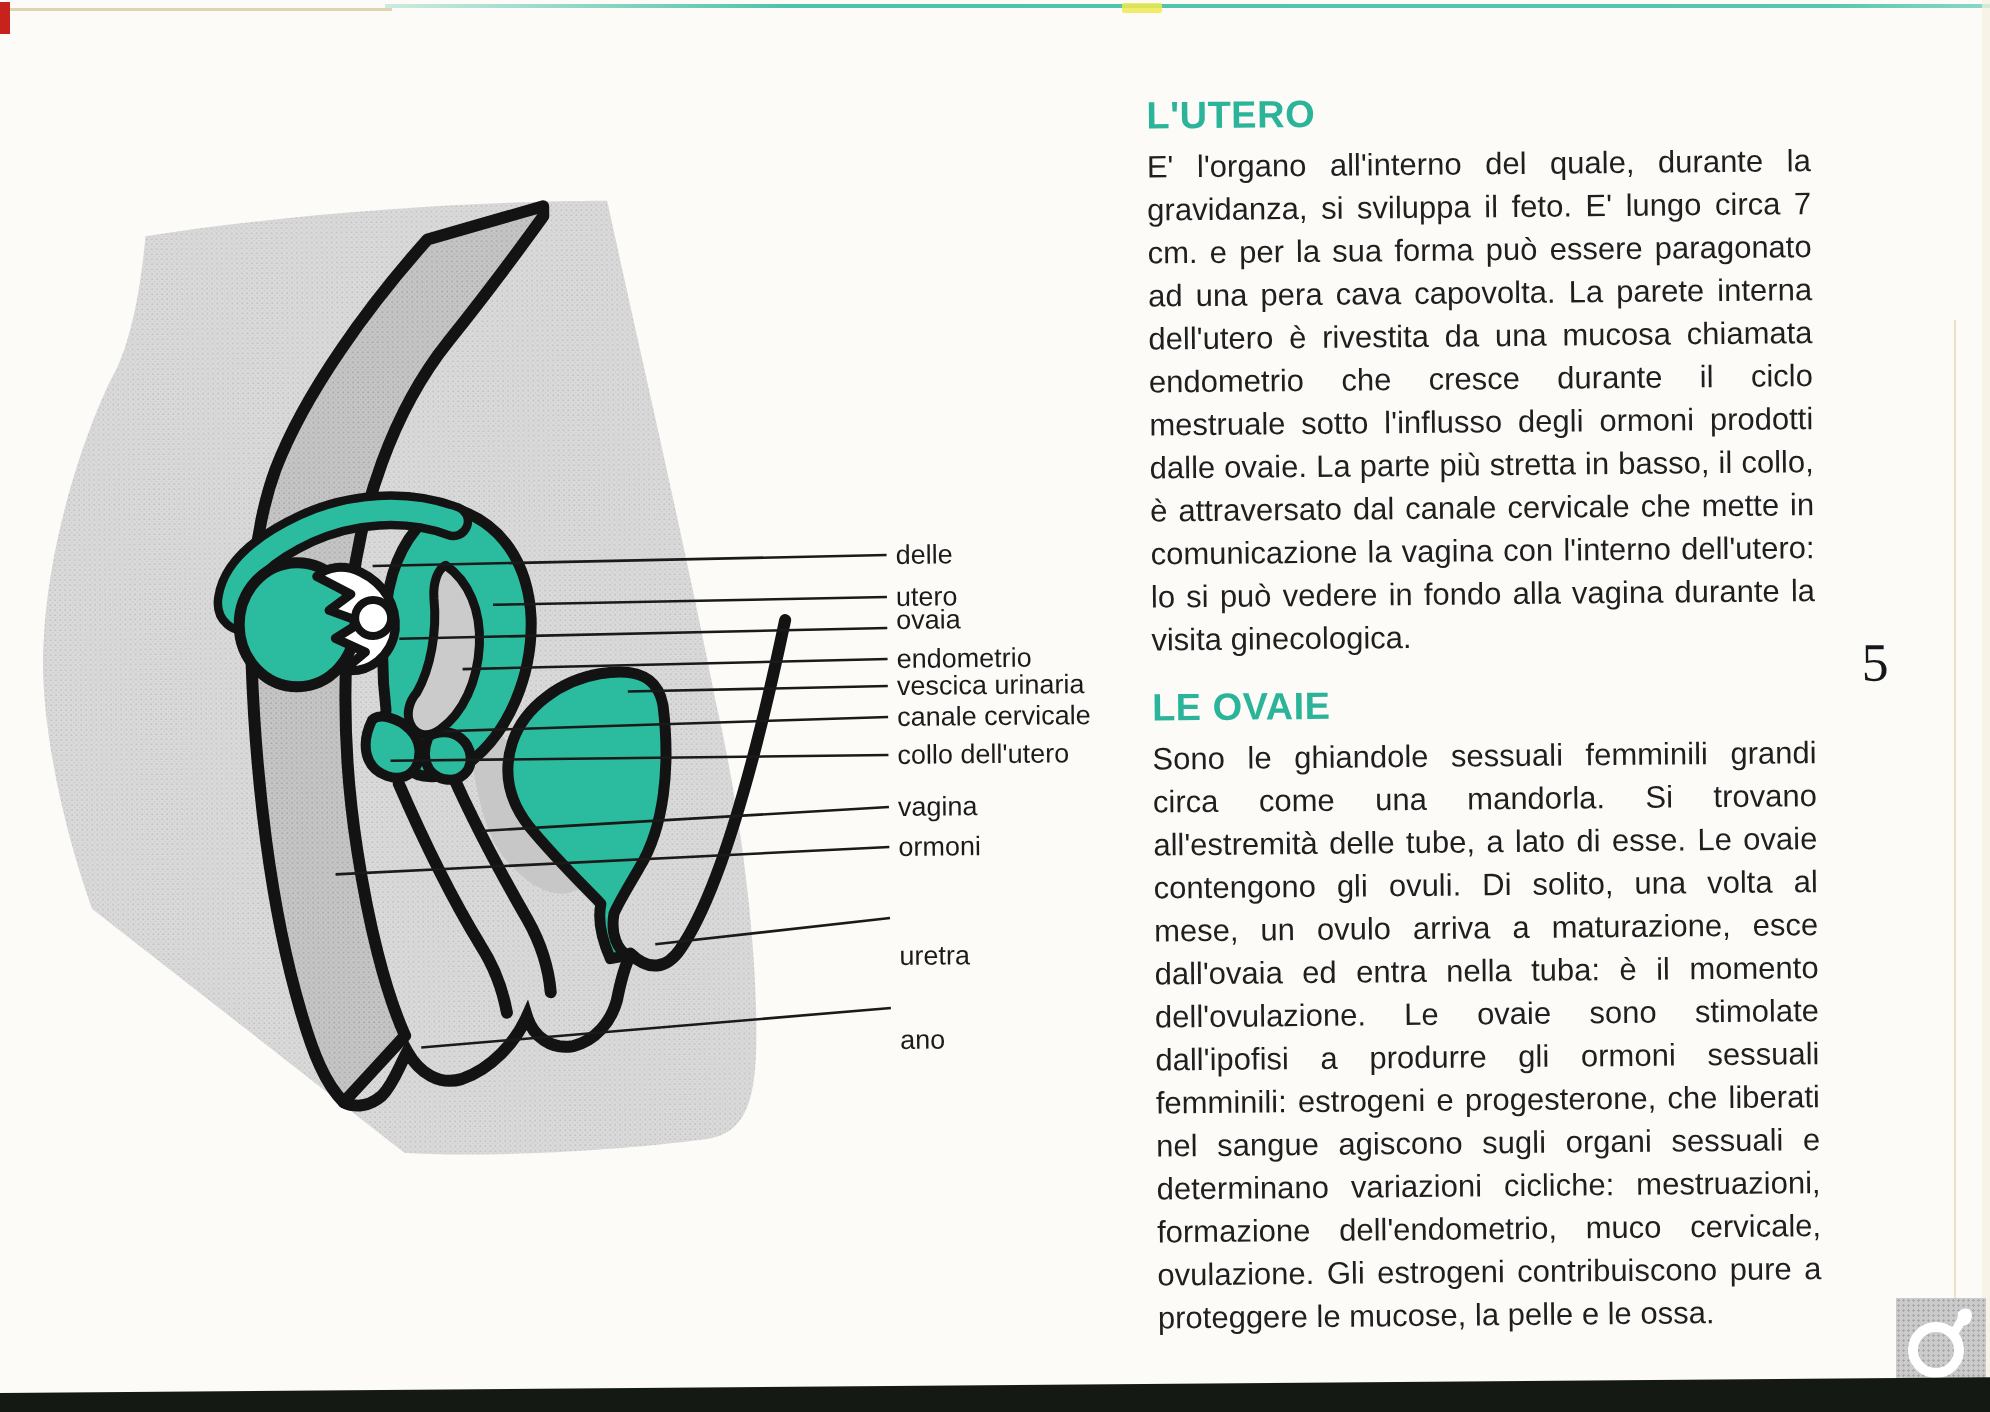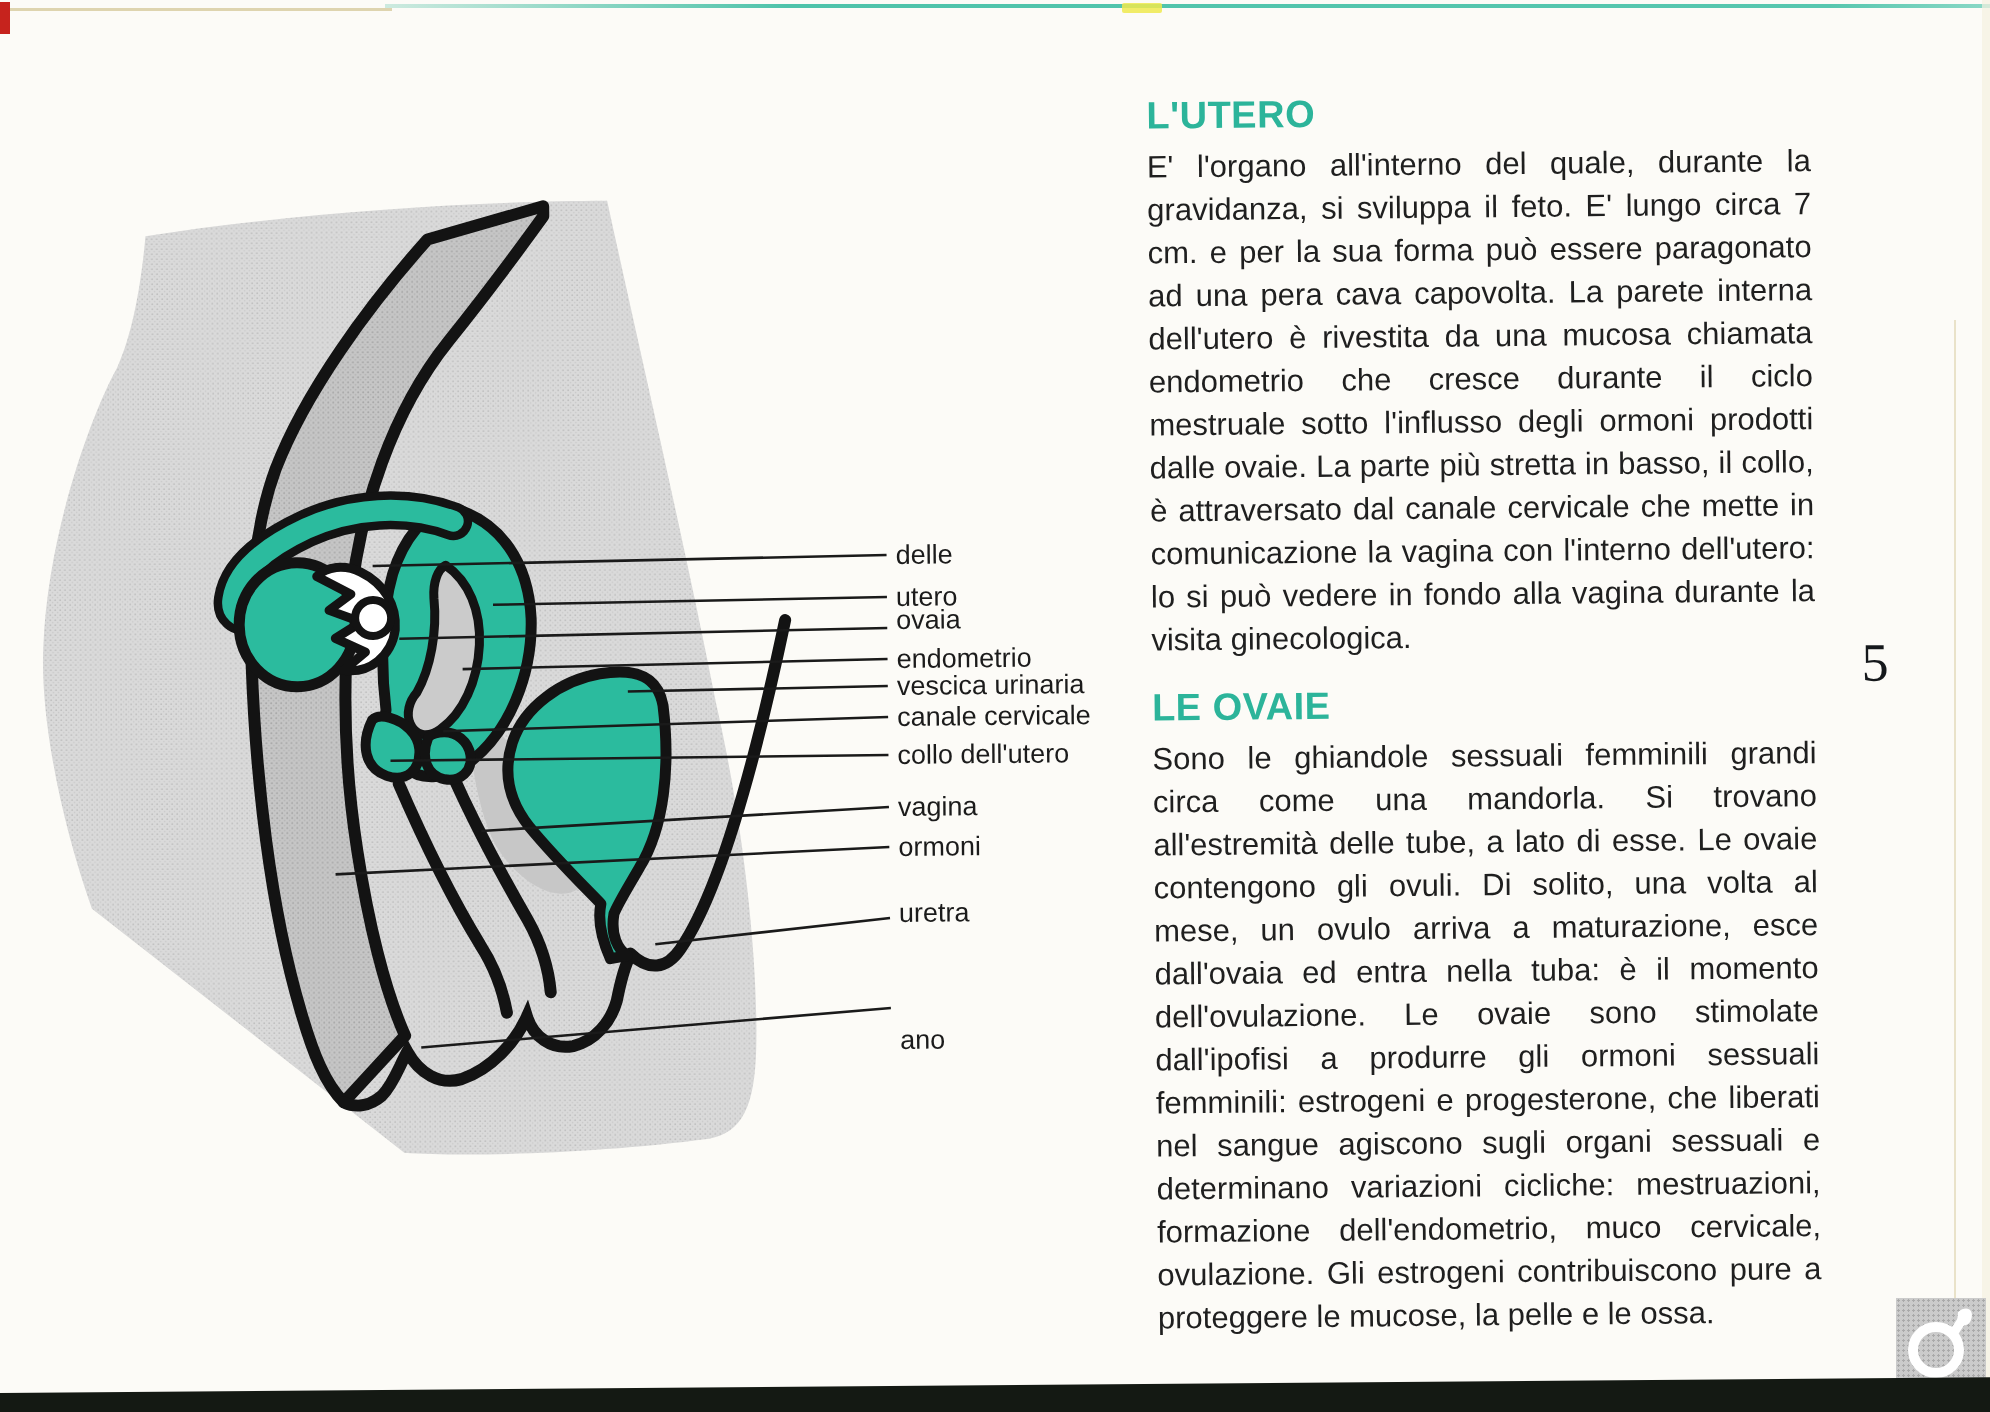--- a/index.html
+++ b/index.html
@@ -139,21 +139,21 @@
 
     <div class="dlabel" style="top:539px">delle</div>
     <div class="dlabel" style="top:581px">utero</div>
     <div class="dlabel" style="top:604px">ovaia</div>
     <div class="dlabel" style="top:643px">endometrio</div>
     <div class="dlabel" style="top:670px">vescica urinaria</div>
     <div class="dlabel" style="top:701px">canale cervicale</div>
     <div class="dlabel" style="top:739px">collo dell'utero</div>
     <div class="dlabel" style="top:791px">vagina</div>
     <div class="dlabel" style="top:831px">ormoni</div>
-    <div class="dlabel" style="top:897px">uretra</div>
+    <div class="dlabel" style="top:940px">uretra</div>
     <div class="dlabel" style="top:1024px">ano</div>
 
     <div class="col" style="top:96px">
       <h2 class="heading">L'UTERO</h2>
       <p class="body-text">E' l'organo all'interno del quale, durante la gravidanza, si sviluppa il feto. E' lungo circa 7 cm. e per la sua forma può essere paragonato ad una pera cava capovolta. La parete interna dell'utero è rivestita da una mucosa chiamata endometrio che cresce durante il ciclo mestruale sotto l'influsso degli ormoni prodotti dalle ovaie. La parte più stretta in basso, il collo, è attraversato dal canale cervicale che mette in comunicazione la vagina con l'interno dell'utero: lo si può vedere in fondo alla vagina durante la visita ginecologica.</p>
     </div>
 
     <div class="col" style="top:688px">
       <h2 class="heading">LE OVAIE</h2>
       <p class="body-text">Sono le ghiandole sessuali femminili grandi circa come una mandorla. Si trovano all'estremità delle tube, a lato di esse. Le ovaie contengono gli ovuli. Di solito, una volta al mese, un ovulo arriva a maturazione, esce dall'ovaia ed entra nella tuba: è il momento dell'ovulazione. Le ovaie sono stimolate dall'ipofisi a produrre gli ormoni sessuali femminili: estrogeni e progesterone, che liberati nel sangue agiscono sugli organi sessuali e determinano variazioni cicliche: mestruazioni, formazione dell'endometrio, muco cervicale, ovulazione. Gli estrogeni contribuiscono pure a proteggere le mucose, la pelle e le ossa.</p>

